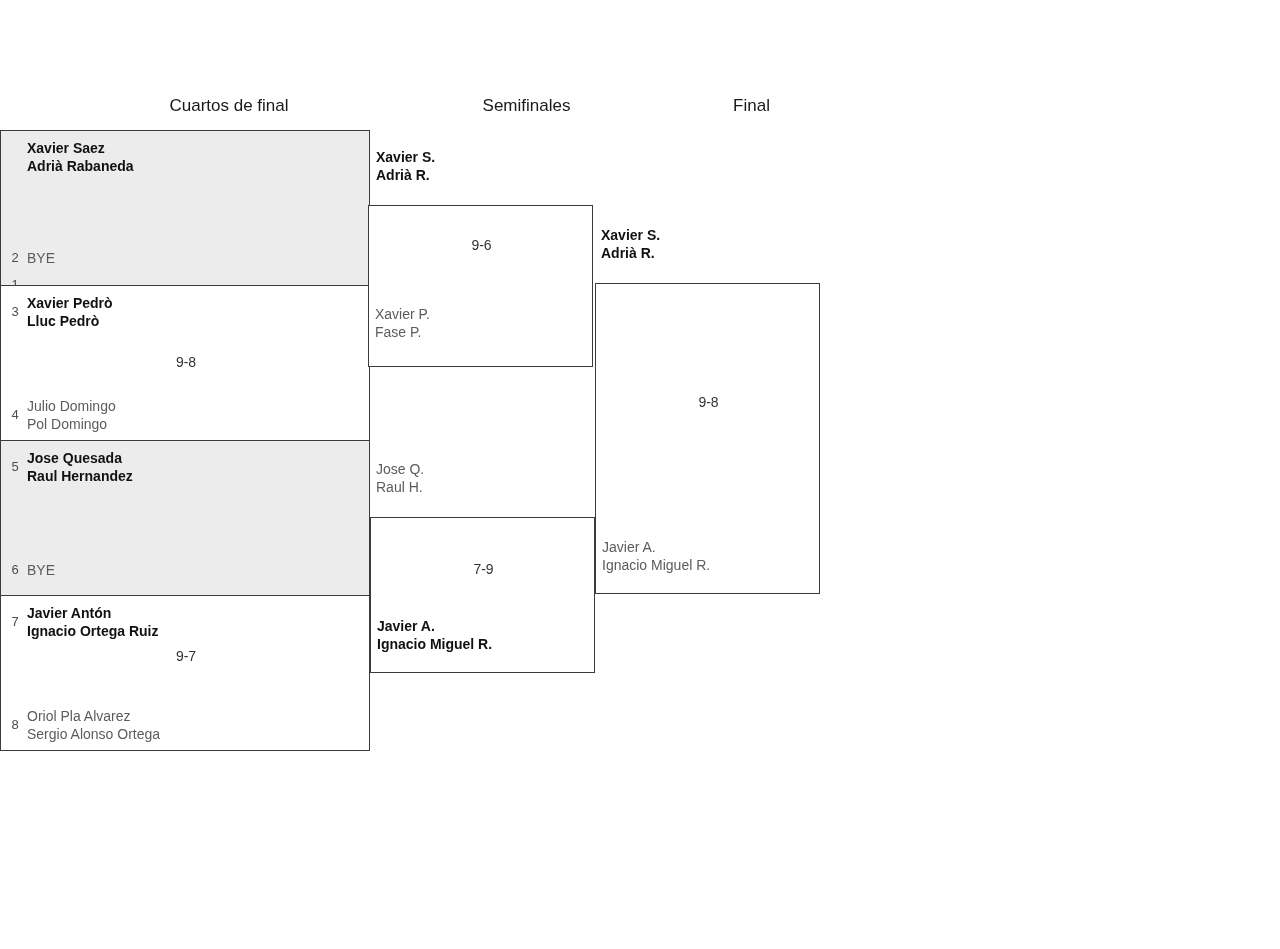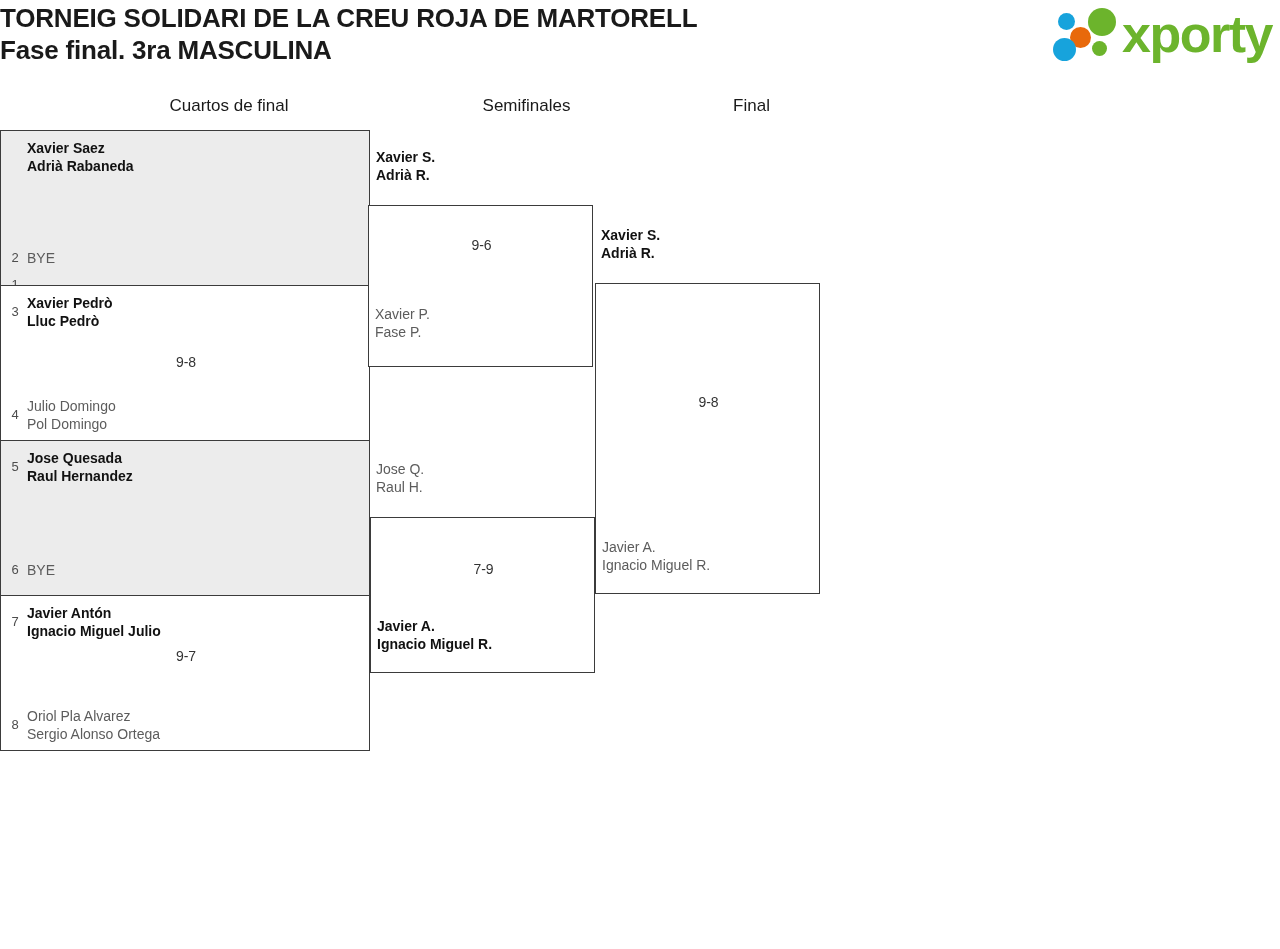--- a/index.html
+++ b/index.html
@@ -117,35 +117,21 @@
   }
 
   
   .slot-top    { top: 8px; }
 </style>
 </head>
 <body>
 
 <div id="header">
 
-  <div id="title-block">
-    <div class="title-line1">TORNEIG SOLIDARI DE LA CREU ROJA DE MARTORELL</div>
-    <div class="title-line2">Fase final. 3ra MASCULINA</div>
-  </div>
-
-  <div id="logo">
-    <div id="logo-dots">
-      <span class="dot" style="left:8px;  top:8px;  width:17px; height:17px; background:#17a3dc;"></span>
-      <span class="dot" style="left:20px; top:22px; width:21px; height:21px; background:#e8690b;"></span>
-      <span class="dot" style="left:3px;  top:33px; width:23px; height:23px; background:#17a3dc;"></span>
-      <span class="dot" style="left:38px; top:3px;  width:28px; height:28px; background:#6cb42c;"></span>
-      <span class="dot" style="left:42px; top:36px; width:15px; height:15px; background:#6cb42c;"></span>
-    </div>
-    <div id="logo-wordmark">xporty</div>
-  </div>
+
 </div>
 
 <div class="round-header" id="round-header-0">Cuartos de final</div>
 <div class="round-header" id="round-header-1">Semifinales</div>
 <div class="round-header" id="round-header-2">Final</div>
 
 <div class="match-box shaded" style="left:0px; top:130px; width:370px; height:180px;">
   <div class="seed" style="top:146px;">1</div>
   <div class="team winner slot-top">
     <div>Xavier Saez</div>
@@ -182,21 +168,21 @@
   <div class="team loser" style="top:120px;">
     <div>BYE</div>
   </div>
   <div class="score" style="left:0; width:370px; top:68px;"></div>
 </div>
 
 <div class="match-box" style="left:0px; top:595px; width:370px; height:156px;">
   <div class="seed" style="top:18px;">7</div>
   <div class="team winner" style="top:8px;">
     <div>Javier Antón</div>
-    <div>Ignacio Miguel Julio</div>
+    <div>Ignacio Ortega Ruiz</div>
   </div>
   <div class="seed" style="top:121px;">8</div>
   <div class="team loser" style="top:111px;">
     <div>Oriol Pla Alvarez</div>
     <div>Sergio Alonso Ortega</div>
   </div>
   <div class="score" style="left:0; width:370px; top:52px;">9-7</div>
 </div>
 
 <div class="team winner" style="left:376px; top:148px;">

